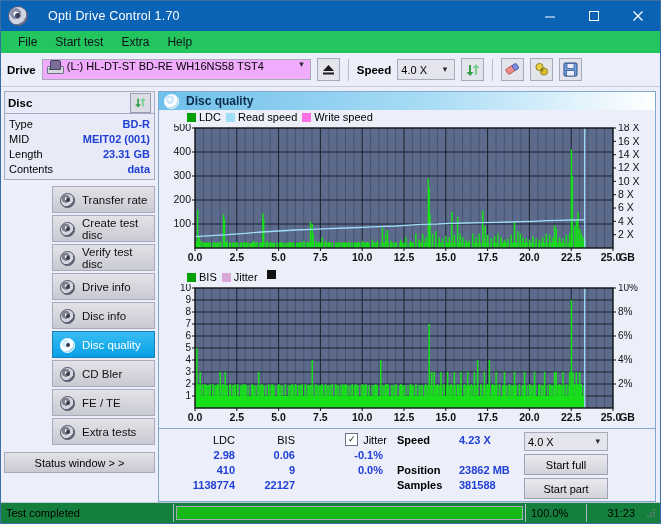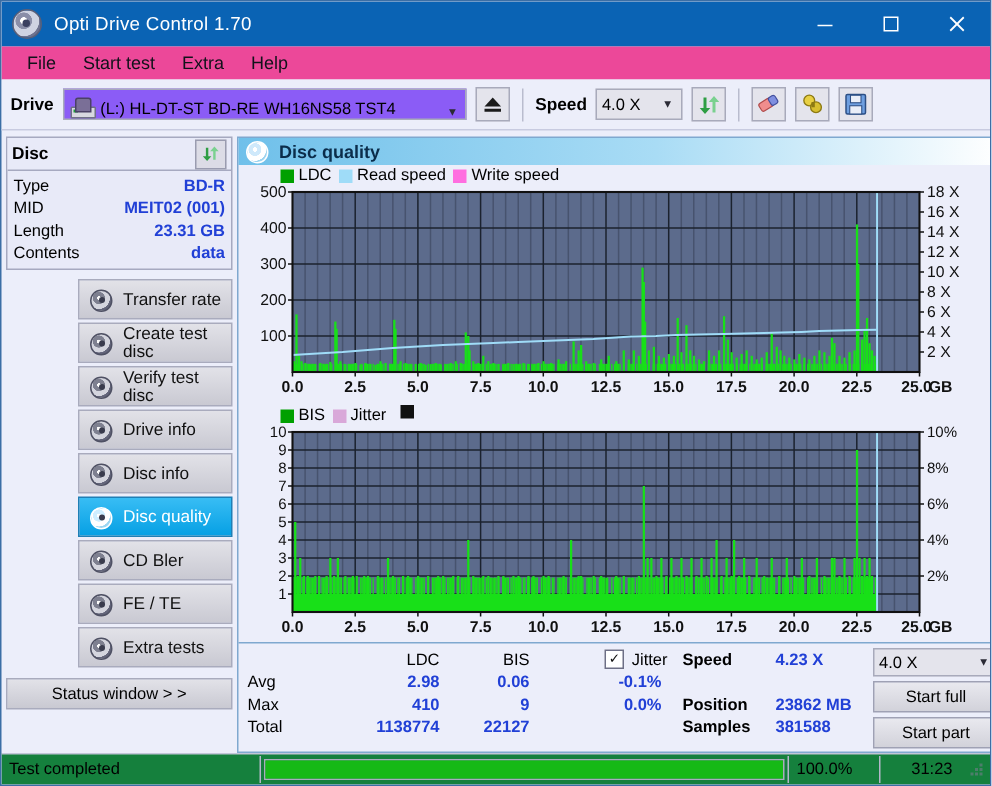--- a/index.html
+++ b/index.html
@@ -12,35 +12,35 @@
   }
   #app{position:relative;width:661px;height:524px;background:#eceefa;
        border:1px solid #3b6ea5;box-sizing:border-box;overflow:hidden;}
 
   
   .titlebar{height:30px;background:#0a63b4;display:flex;align-items:center;padding-left:7px;}
   .title-icon{width:18px;height:18px;border-radius:50%;
       background:radial-gradient(circle at 38% 38%, #ffffff 0 14%, #8a8ea8 16% 34%, #cfd3e2 36% 64%, #6e7390 66% 100%);
       border:1px solid #5a5f78;position:relative;flex:0 0 auto;}
   .title-icon:after{content:"";position:absolute;left:6px;top:6px;width:5px;height:5px;border-radius:50%;background:#3b4060;}
-  .title-text{color:#fff;font-size:12.5px;margin-left:8px;letter-spacing:.2px;}
+  .title-text{color:#fff;font-size:12.5px;margin-left:20px;letter-spacing:.2px;}
   .win-btns{margin-left:auto;display:flex;height:30px;}
   .win-btn{width:44px;height:30px;display:flex;align-items:center;justify-content:center;color:#fff;font-size:13px;}
   .win-btn svg{display:block;}
 
   
-  .menubar{height:22px;background:#ec4899;display:flex;align-items:center;padding-left:8px;gap:0;}
+  .menubar{height:22px;background:#22c55e;display:flex;align-items:center;padding-left:8px;gap:0;}
   .menu-item{padding:2px 9px;font-size:12px;color:#11121a;}
 
   
   .toolbar{height:33px;background:#eceefa;display:flex;align-items:center;padding:0 6px;gap:6px;
            border-bottom:1px solid #c8cbe0;}
   .tb-label{font-weight:bold;font-size:11.5px;color:#000;}
-  .drive-combo{flex:0 0 auto;width:269px;height:21px;background:#8b5cf6;border:1px solid #a8aabb;
-      display:flex;align-items:flex-end;padding:0 2px;box-sizing:border-box;}
+  .drive-combo{flex:0 0 auto;width:269px;height:21px;background:#f0abfc;border:1px solid #a8aabb;
+      display:flex;align-items:flex-start;padding:0 2px;box-sizing:border-box;}
   .drive-ico{width:16px;height:14px;flex:0 0 auto;position:relative;margin:0 4px 0 2px;}
   .drive-ico .box{position:absolute;left:0;bottom:0;width:15px;height:6px;background:#d8d8e0;border:1px solid #6f7086;border-radius:1px;}
   .drive-ico .box:after{content:"";position:absolute;left:1px;top:1px;width:3px;height:2px;background:#1f9c3a;}
   .drive-ico .head{position:absolute;left:3px;top:0;width:9px;height:8px;background:#7a6f97;border:1px solid #4b4166;border-radius:2px 2px 0 0;}
   .combo-text{font-size:11px;color:#000;white-space:nowrap;overflow:hidden;}
   .combo-arrow{margin-left:auto;margin-right:4px;color:#2a2a35;font-size:9px;line-height:1;}
   .tb-btn{width:23px;height:23px;background:#e4e4ec;border:1px solid #a8aabb;
       display:flex;align-items:center;justify-content:center;box-sizing:border-box;}
   .speed-combo{width:58px;height:21px;background:#e4e4ec;border:1px solid #a8aabb;
       display:flex;align-items:center;padding:0 3px;box-sizing:border-box;font-size:11px;}
@@ -1671,26 +1671,20 @@
                 <line x1="412.2" y1="124" x2="412.2" y2="127" stroke="#111" stroke-width="1"></line>
                 <text x="412.2" y="137.0" text-anchor="middle" font-size="10.5" font-family="&quot;Liberation Sans&quot;, sans-serif" fill="#101010" font-weight="bold">22.5</text>
                 <line x1="454.0" y1="124" x2="454.0" y2="127" stroke="#111" stroke-width="1"></line>
                 <text x="452.0" y="137.0" text-anchor="middle" font-size="10.5" font-family="&quot;Liberation Sans&quot;, sans-serif" fill="#101010" font-weight="bold">25.0</text>
                 <text x="468.0" y="137.0" text-anchor="middle" font-size="10.5" font-family="&quot;Liberation Sans&quot;, sans-serif" fill="#101010" font-weight="bold">GB</text>
               </svg>
           </div>
         </div>
 
         <div class="stats">
-          <div class="st-col" style="width:52px;padding-left:6px;">
-            <div class="st-row"></div>
-            <div class="st-row k">Avg</div>
-            <div class="st-row k">Max</div>
-            <div class="st-row k">Total</div>
-          </div>
           <div class="st-col" style="width:76px;text-align:right;">
             <div class="st-row k" style="justify-content:flex-end;">LDC</div>
             <div class="st-row v" style="justify-content:flex-end;">2.98</div>
             <div class="st-row v" style="justify-content:flex-end;text-align:center;">410</div>
             <div class="st-row v" style="justify-content:flex-end;">1138774</div>
           </div>
           <div class="st-col" style="width:60px;text-align:right;">
             <div class="st-row k" style="justify-content:flex-end;">BIS</div>
             <div class="st-row v" style="justify-content:flex-end;">0.06</div>
             <div class="st-row v" style="justify-content:flex-end;">9</div>

